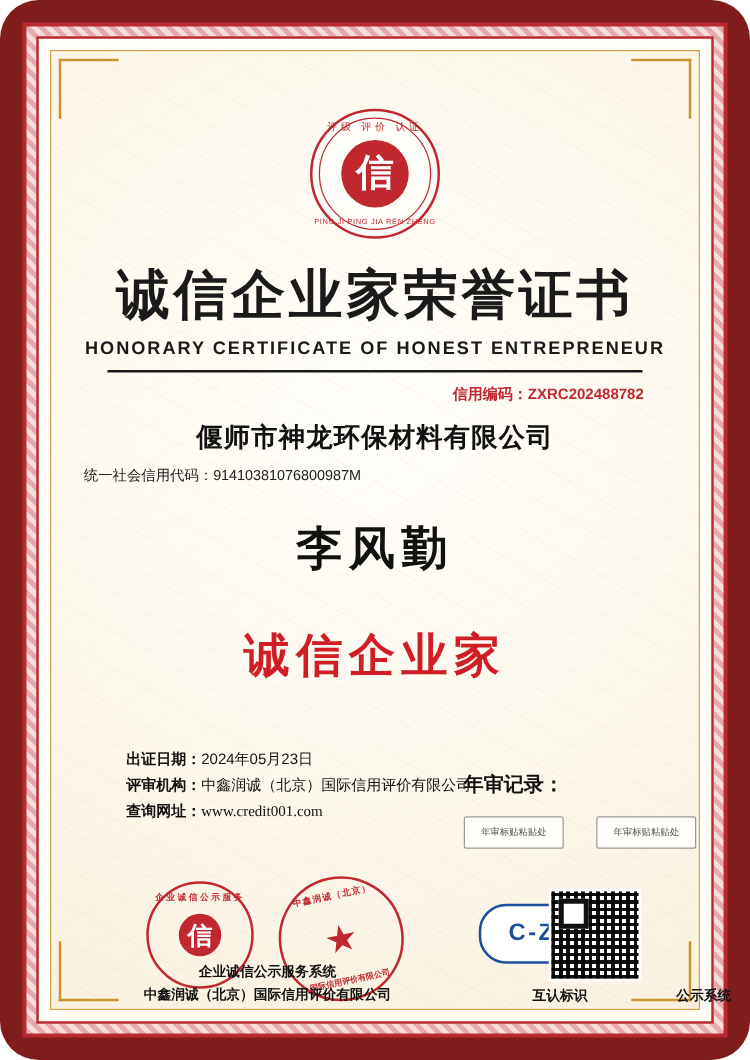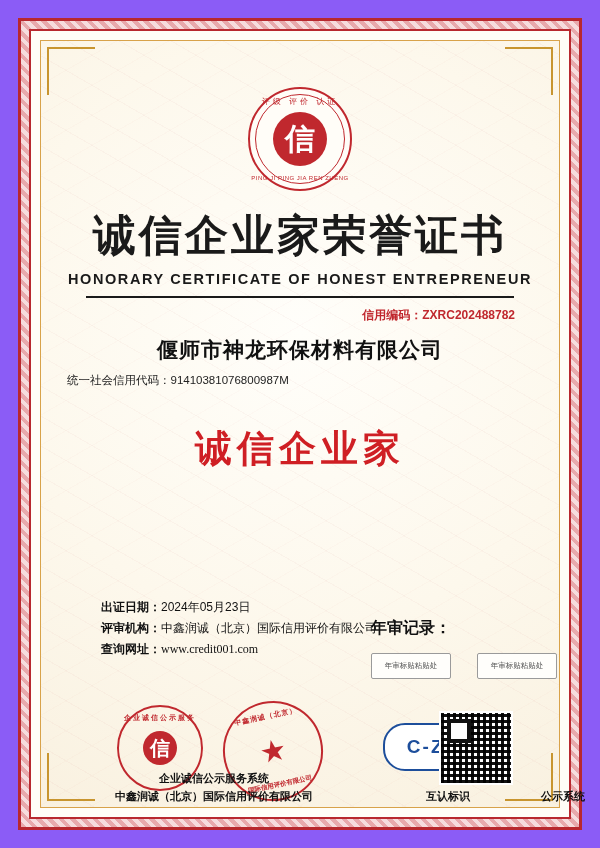--- a/index.html
+++ b/index.html
@@ -5,21 +5,22 @@
   html,body{margin:0;padding:0;}
   body{
     width:600px;height:848px;
     background:#ffffff;
     font-family:"Liberation Sans", sans-serif;
     overflow:hidden;
   }
   .page{
     position:relative;
     width:600px;height:848px;
-    background:#8b5cf6;
+    background:#7f1d1d;
+    border-radius:31px;
   }
   
   .frame-outer{
     position:absolute;left:18px;top:18px;right:18px;bottom:18px;
     border:3px solid #b8282e;
     background:
       repeating-linear-gradient(45deg,#e8a9ac 0 4px,#f6dcdd 4px 8px);
     box-sizing:border-box;
   }
   .frame-mid{
@@ -233,20 +234,21 @@
 
           <div class="title-cn">诚信企业家荣誉证书</div>
           <div class="title-en">HONORARY CERTIFICATE OF HONEST ENTREPRENEUR</div>
           <div class="title-rule"></div>
 
           <div class="cert-no">信用编码：ZXRC202488782</div>
 
           <div class="company">偃师市神龙环保材料有限公司</div>
           <div class="credit-code">统一社会信用代码：91410381076800987M</div>
 
+          <div class="person">李风勤</div>
           <div class="award">诚信企业家</div>
 
           <div class="details">
             <div class="row">
               <span class="label">出证日期：</span><span class="val">2024年05月23日</span>
             </div>
             <div class="row">
               <span class="label">评审机构：</span><span class="val">中鑫润诚（北京）国际信用评价有限公司</span>
             </div>
             <div class="row">

